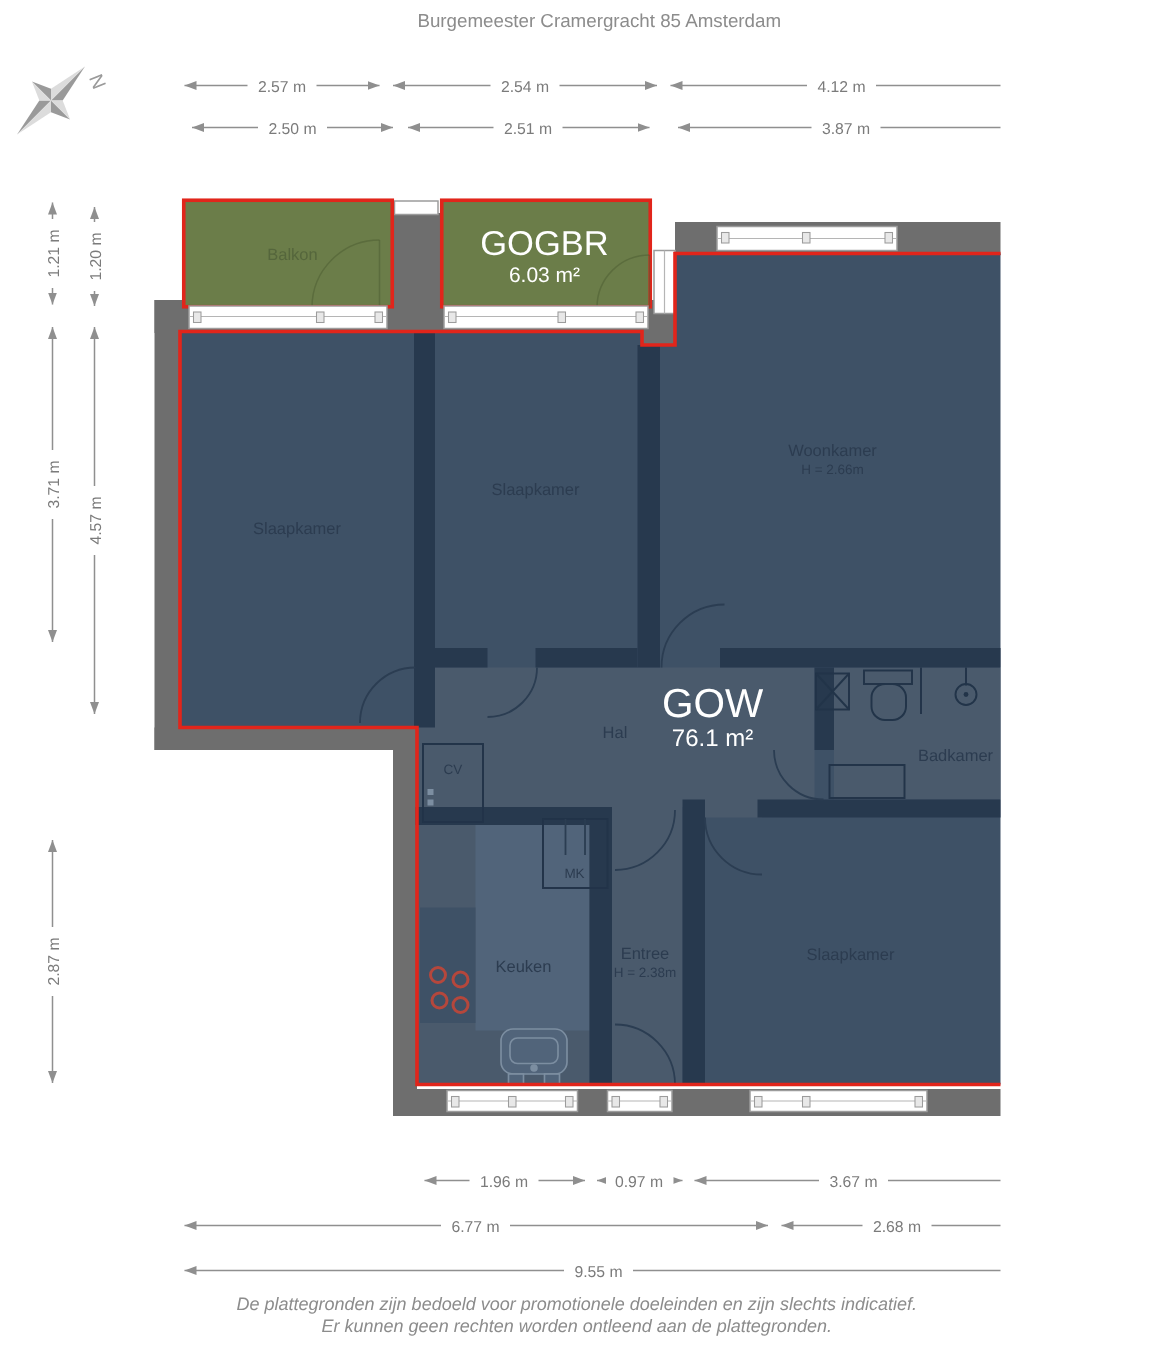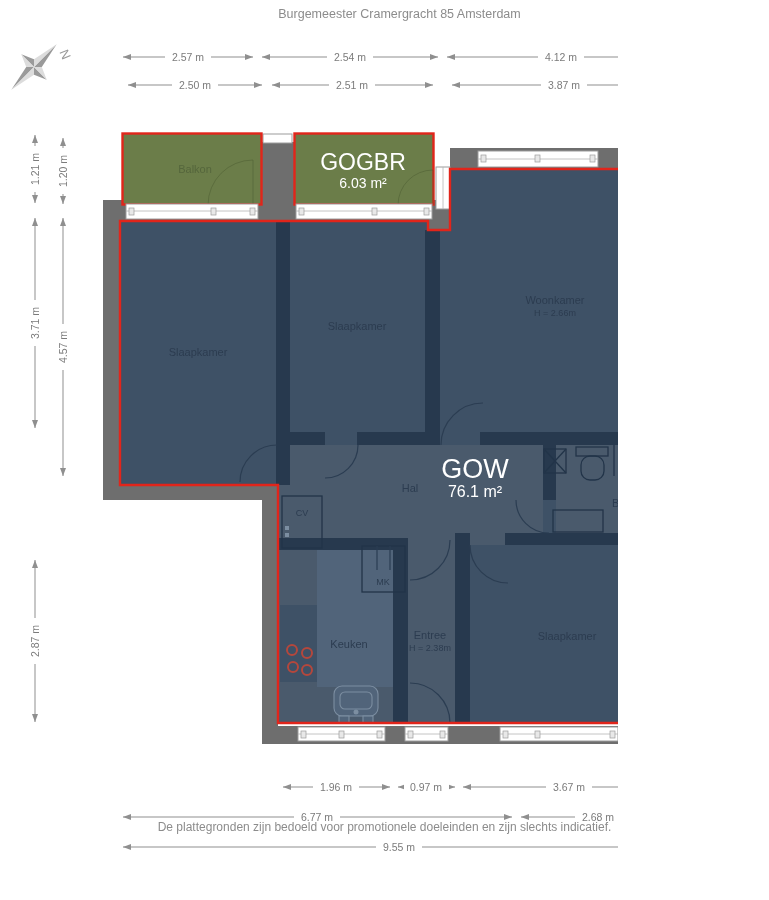--- a/index.html
+++ b/index.html
@@ -1,21 +1,21 @@
 <!DOCTYPE html>
 <html><head>
 <meta charset="utf-8">
 <style>
   html,body{margin:0;padding:0;background:#fff;}
-  .canvas{position:relative;width:618px;height:900px;background:#fff;overflow:hidden;
+  .canvas{position:relative;width:667px;height:900px;background:#fff;overflow:hidden;
           font-family:"Liberation Sans", sans-serif;}
   .titleblock{position:absolute;top:6px;left:30px;width:739px;text-align:center;
               color:#8c8c8c;font-size:12.5px;line-height:16px;}
-  .footerblock{position:absolute;top:820px;left:0;width:769px;text-align:center;
-               color:#8c8c8c;font-size:12px;line-height:15px;}
+  .footerblock{position:absolute;top:862px;left:0;width:769px;text-align:center;
+               color:#8c8c8c;font-size:12px;line-height:15px;font-style:italic;}
   svg{position:absolute;top:0;left:0;}
   .wall{fill:#6e6e6e;}
   .floor{fill:#3e5166;}
   .wet{fill:#4a5a6c;}
   .iwall{fill:#27394e;}
   .red{fill:none;stroke:#e1251b;stroke-width:2.4;}
   .balc{fill:#6b7d49;stroke:#e1251b;stroke-width:2.4;}
   .win{fill:#ffffff;stroke:#9c9c9c;stroke-width:1;}
   .winline{stroke:#b5b5b5;stroke-width:0.8;}
   .tick{fill:#e8e8e8;stroke:#9c9c9c;stroke-width:0.7;}
@@ -365,15 +365,16 @@
       <g>
           <line class="dl" x1="123" y1="847" x2="676" y2="847" marker-start="url(#arr)" marker-end="url(#arr)"></line>
           <rect class="dbg" x="376" y="840" width="46" height="13"></rect>
           <text class="dt" x="399" y="851">9.55 m</text>
         </g>
     </g>
   </svg>
 
   <div class="footerblock">
     <div>De plattegronden zijn bedoeld voor promotionele doeleinden en zijn slechts indicatief.</div>
+    <div>Er kunnen geen rechten worden ontleend aan de plattegronden.</div>
   </div>
 
 </div>
 
 </body></html>

